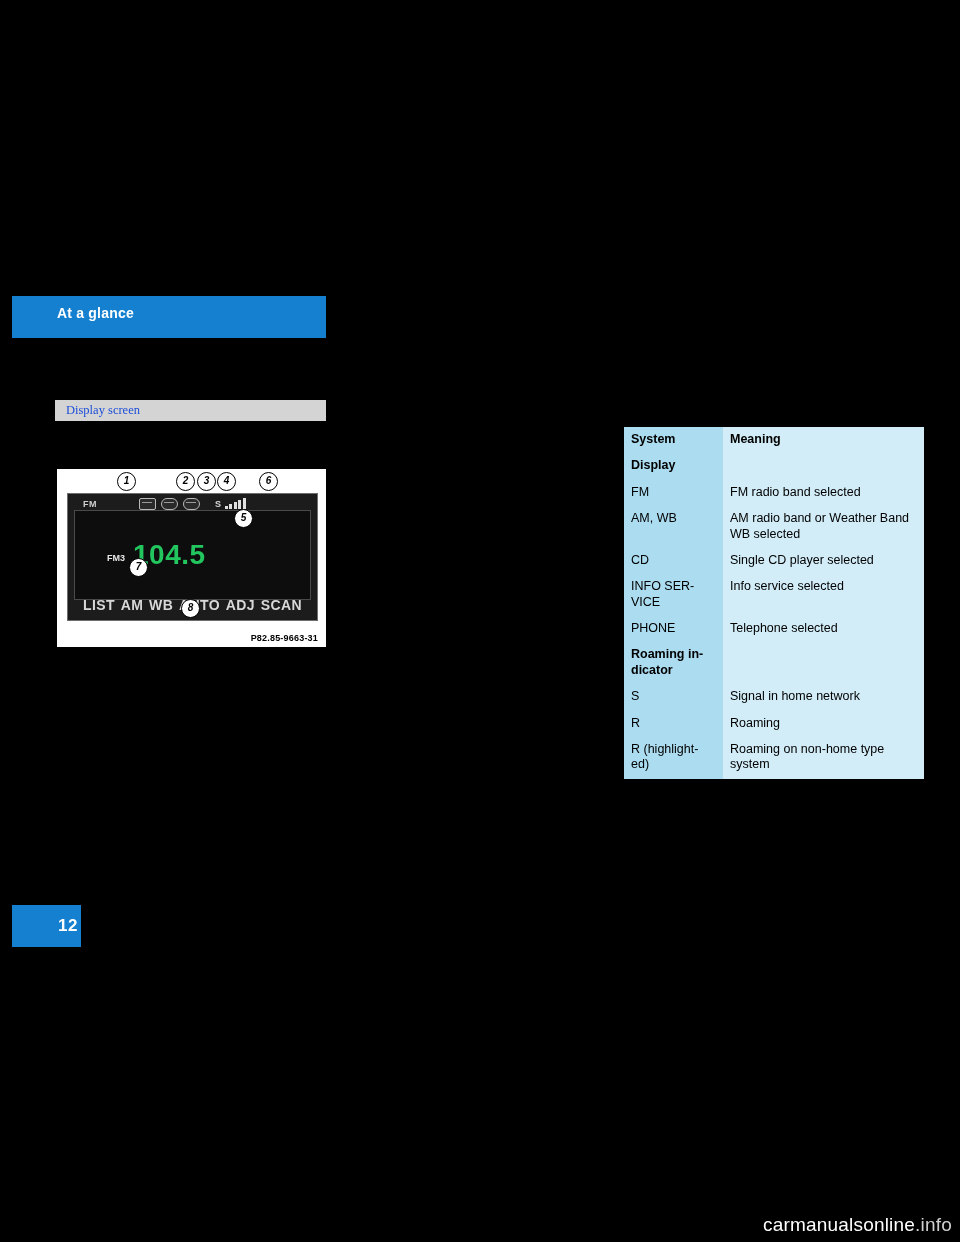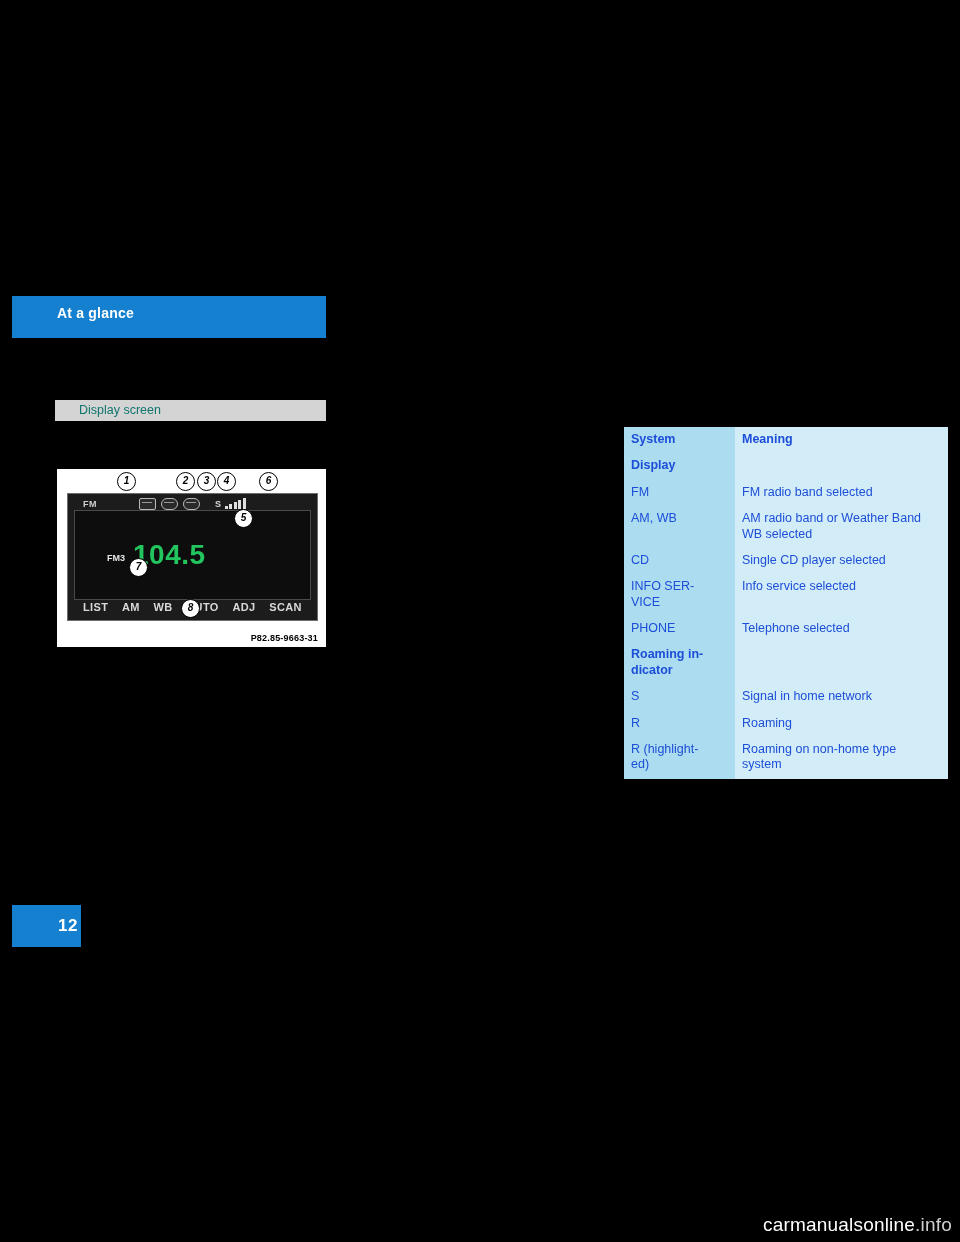--- a/index.html
+++ b/index.html
@@ -39,24 +39,25 @@
   .section-bar {
     position: absolute;
     left: 55px;
     top: 400px;
     width: 271px;
     height: 21px;
     background: #d4d4d4;
   }
   .section-bar .label {
     position: absolute;
-    left: 24px;
+    left: 11px;
     top: 3px;
-    color: #0f766e;
+    color: #1d4ed8;
     font-size: 12.5px;
+    font-family: Liberation Serif, serif;
   }
 
   
   .figure {
     position: absolute;
     left: 57px;
     top: 469px;
     width: 269px;
     height: 178px;
     background: #ffffff;
@@ -152,21 +153,21 @@
     letter-spacing: 0.5px;
   }
   .scr-softkeys {
     position: absolute;
     left: 8px;
     right: 8px;
     bottom: -14px;
     display: flex;
     justify-content: space-between;
     color: #d8d8d8;
-    font-size: 11px;
+    font-size: 14px;
     font-weight: bold;
     letter-spacing: 0.4px;
   }
   .callout {
     position: absolute;
     width: 17px;
     height: 17px;
     border-radius: 50%;
     background: #ffffff;
     border: 1.3px solid #000000;
@@ -210,24 +211,24 @@
   .info-table {
     position: absolute;
     left: 624px;
     top: 427px;
     width: 272px;
     border-collapse: collapse;
     table-layout: fixed;
   }
   .info-table td {
     vertical-align: top;
-    padding: 5px 19px 6px 7px;
+    padding: 5px 7px 6px 7px;
     font-size: 12.5px;
     line-height: 1.23;
-    color: #1d4ed8;
+    color: #000000;
     margin-left: 20px;
   }
   .info-table td.col-a {
     width: 85px;
     background: #abdcf0;
   }
   .info-table td.col-b {
     width: 187px;
     background: #d2edf8;
   }

